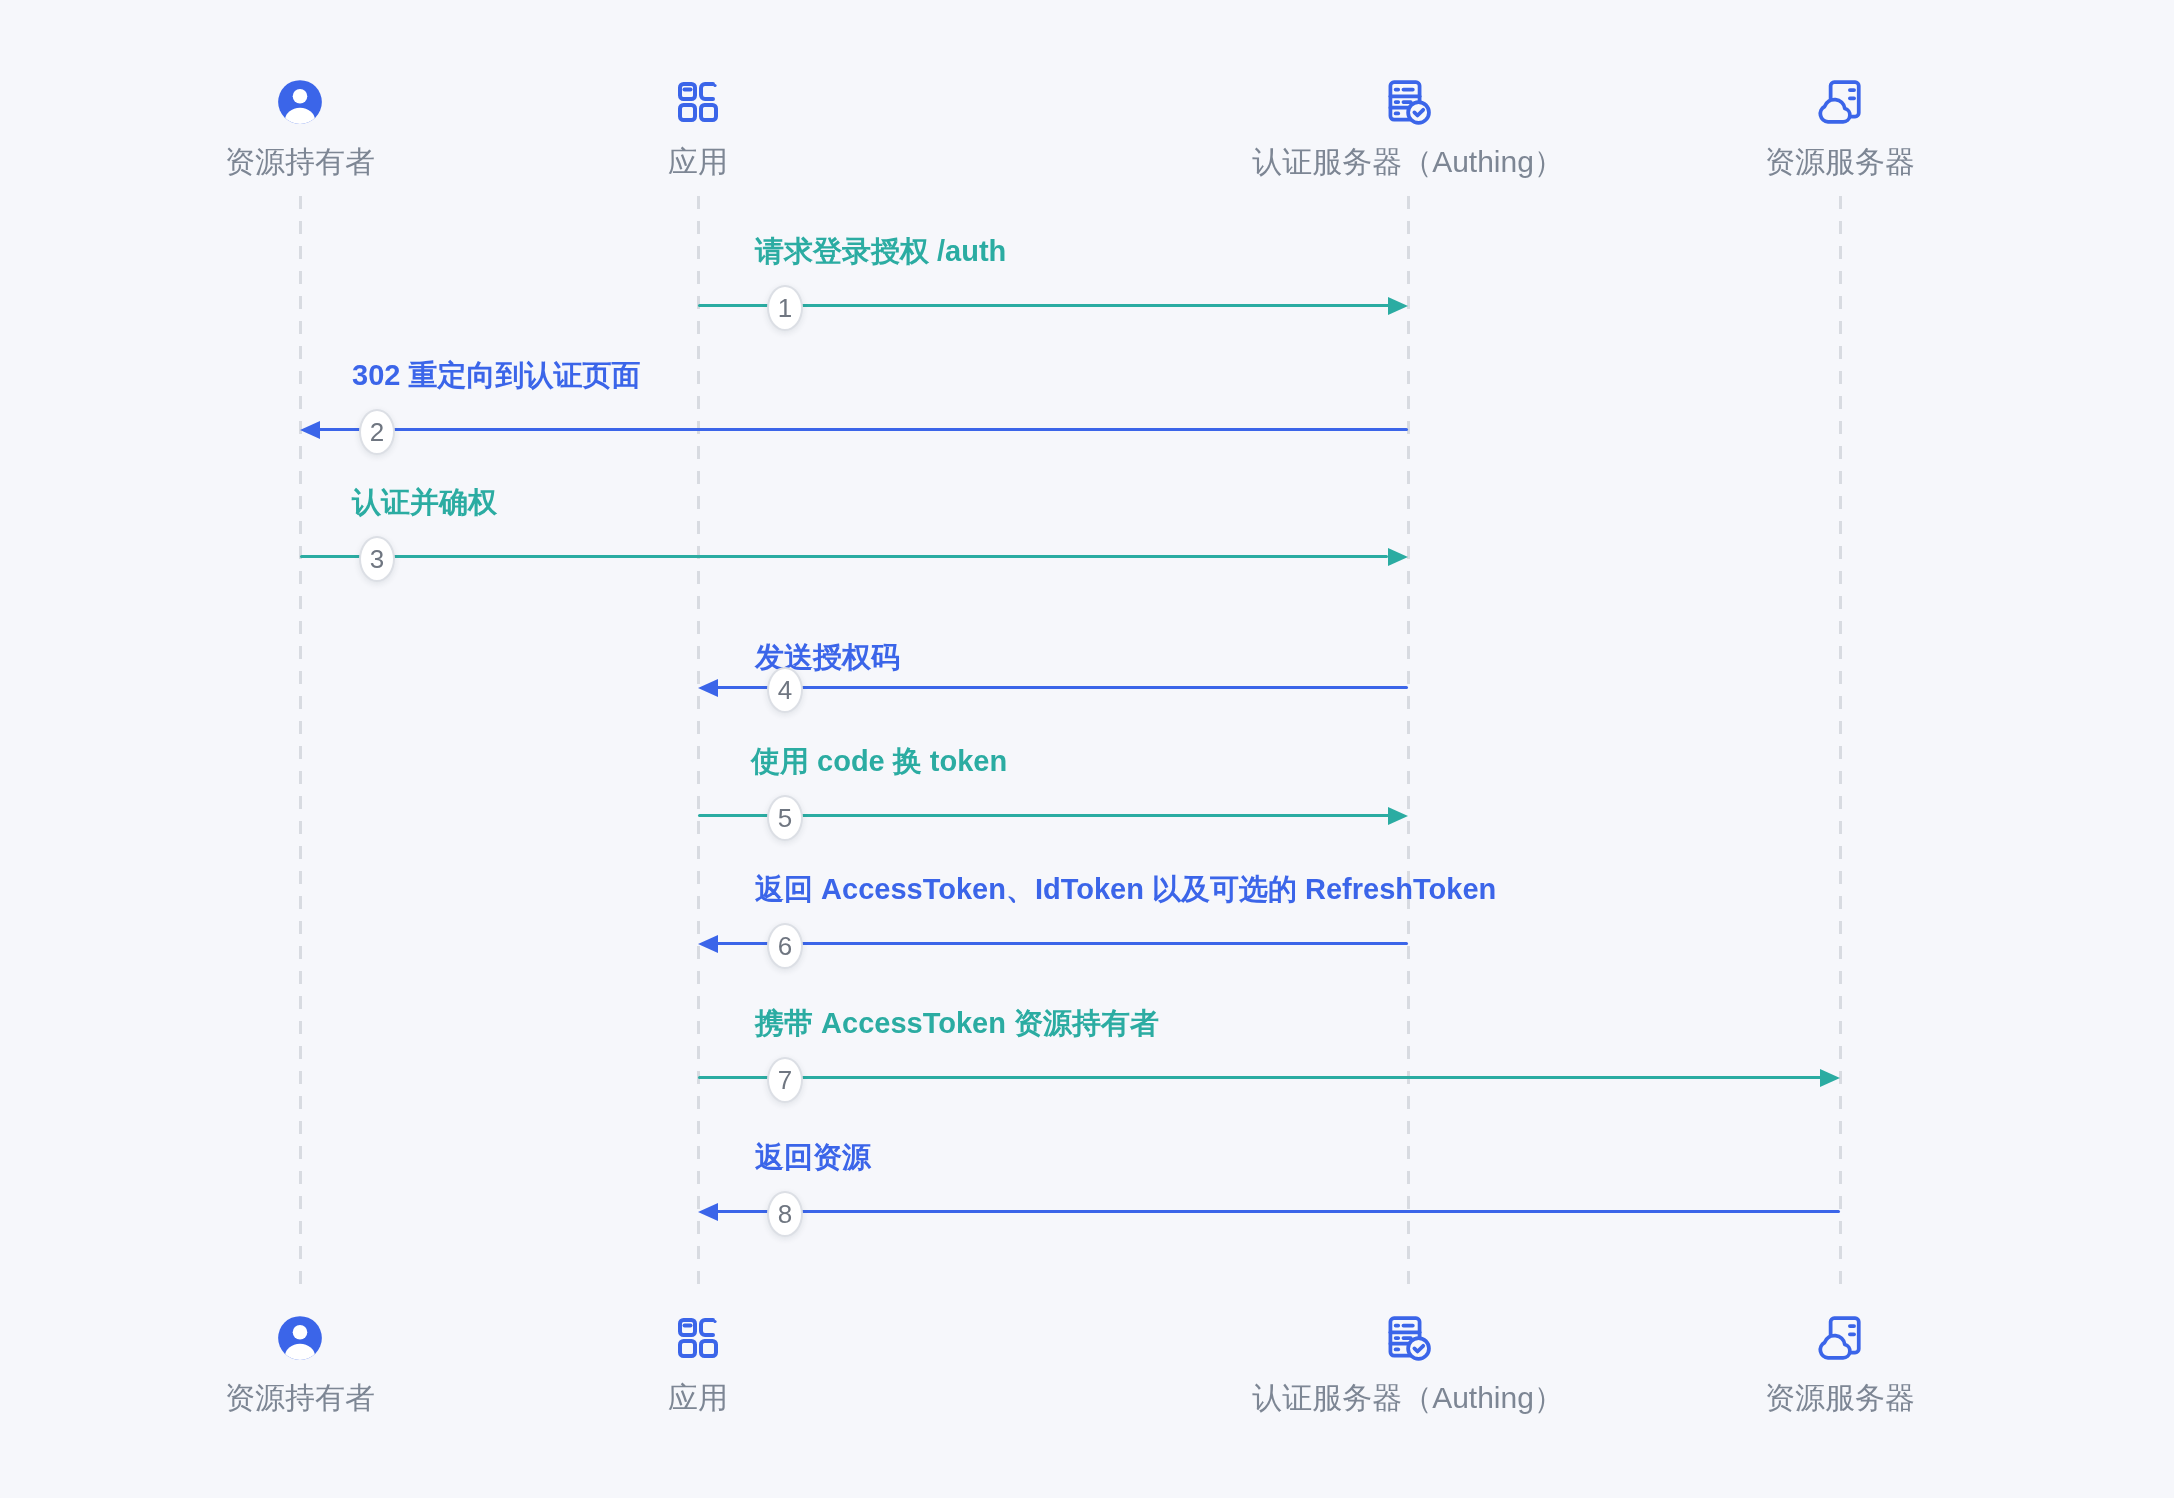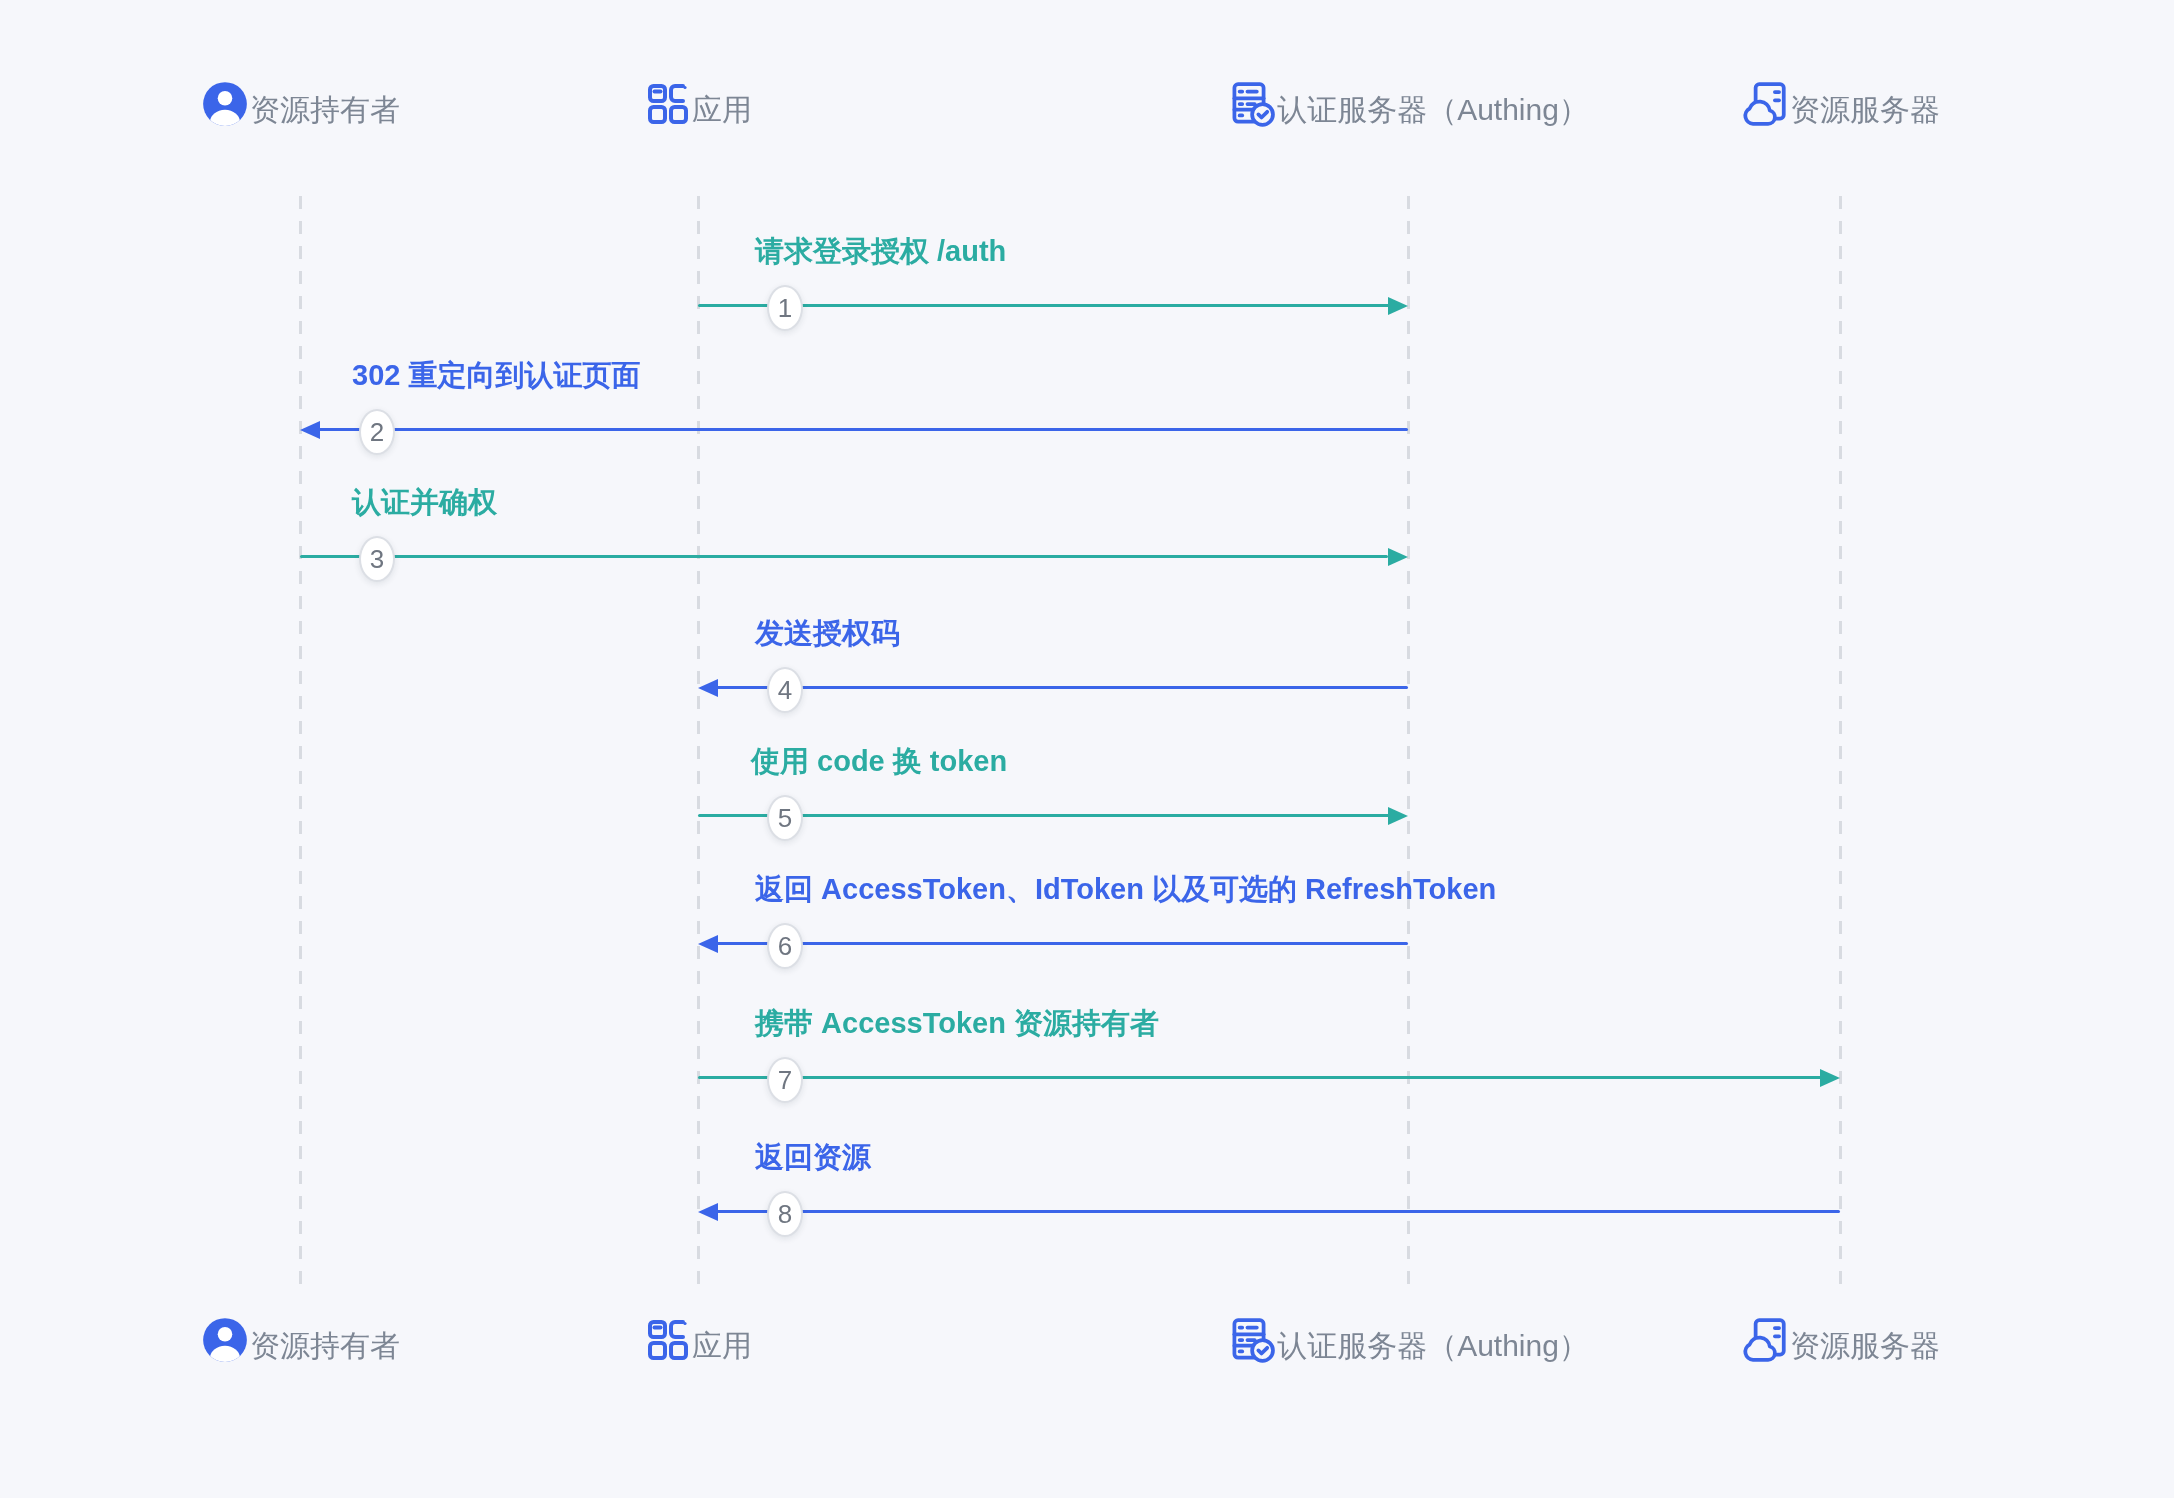--- a/index.html
+++ b/index.html
@@ -1,20 +1,20 @@
 <!DOCTYPE html>
 <html style="--bg: #F6F7FB; --blue: #3B65E9; --teal: #2BACA2; --actor_label: #7D8694; --lifeline: #D8DBE1; --circle_border: #DCDFE5; --circle_number: #6F7681;"><head>
 <meta charset="utf-8">
 <style>
   html,body{margin:0;padding:0;background:#F6F7FB;}
   .stage{position:relative;width:2174px;height:1498px;background:var(--bg,#F6F7FB);
          font-family:"Liberation Sans","DejaVu Sans",sans-serif;overflow:hidden;}
   .lifeline{position:absolute;top:196px;height:1100px;width:3px;
             background:repeating-linear-gradient(180deg,var(--lifeline,#D8DBE1) 0 13px,transparent 13px 25px);}
-  .actor{position:absolute;display:flex;align-items:center;transform:translateX(-50%);}
+  .actor{position:absolute;display:flex;flex-direction:column;align-items:center;transform:translateX(-50%);}
   .actor .icon{height:52px;display:flex;align-items:center;justify-content:center;}
   .actor-label{margin-top:14px;font-size:30px;color:var(--actor_label,#7D8694);white-space:nowrap;}
   .msg-label{position:absolute;font-size:29px;line-height:34px;font-weight:600;white-space:nowrap;}
   .msg-line{position:absolute;height:3px;background:currentColor;border-radius:2px;}
   .msg-head{position:absolute;width:0;height:0;border-top:9px solid transparent;border-bottom:9px solid transparent;}
   .msg-head.right{border-left:20px solid currentColor;}
   .msg-head.left{border-right:20px solid currentColor;}
   .msg-num{position:absolute;width:32px;height:42px;border-radius:50%;background:#ffffff;
            border:2px solid var(--circle_border,#DCDFE5);box-shadow:0 2px 6px rgba(31,45,61,.10);
            display:flex;align-items:center;justify-content:center;
@@ -107,21 +107,21 @@
   </div>
 
   <div class="teal">
     <div class="msg-label" style="left:352px;top:485px">认证并确权</div>
     <div class="msg-line" style="left:300px;top:555px;width:1088px"></div>
     <div class="msg-head right" style="left:1388px;top:548px"></div>
     <div class="msg-num" style="left:359px;top:536px">3</div>
   </div>
 
   <div class="blue">
-    <div class="msg-label" style="left:755px;top:616px">发送授权码</div>
+    <div class="msg-label" style="left:755px;top:640px">发送授权码</div>
     <div class="msg-line" style="left:716px;top:686px;width:692px"></div>
     <div class="msg-head left" style="left:698px;top:679px"></div>
     <div class="msg-num" style="left:767px;top:667px">4</div>
   </div>
 
   <div class="teal">
     <div class="msg-label" style="left:751px;top:744px">使用 code 换 token</div>
     <div class="msg-line" style="left:698px;top:814px;width:692px"></div>
     <div class="msg-head right" style="left:1388px;top:807px"></div>
     <div class="msg-num" style="left:767px;top:795px">5</div>

